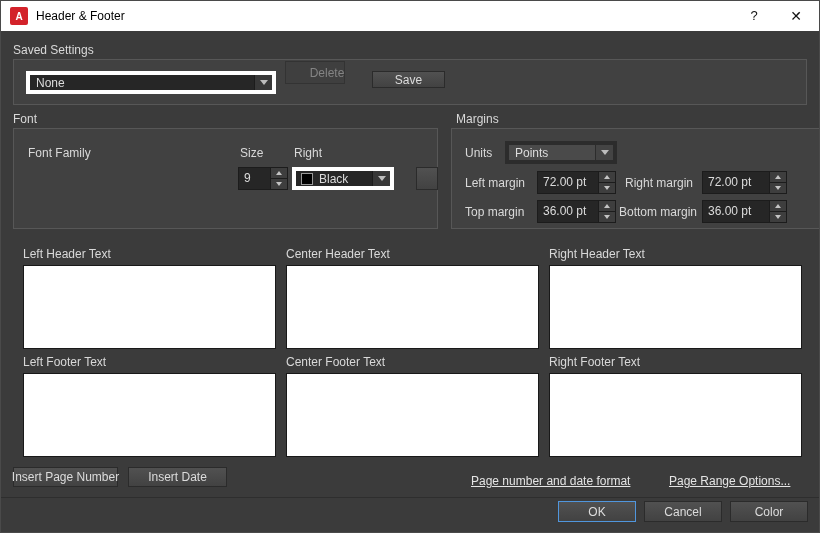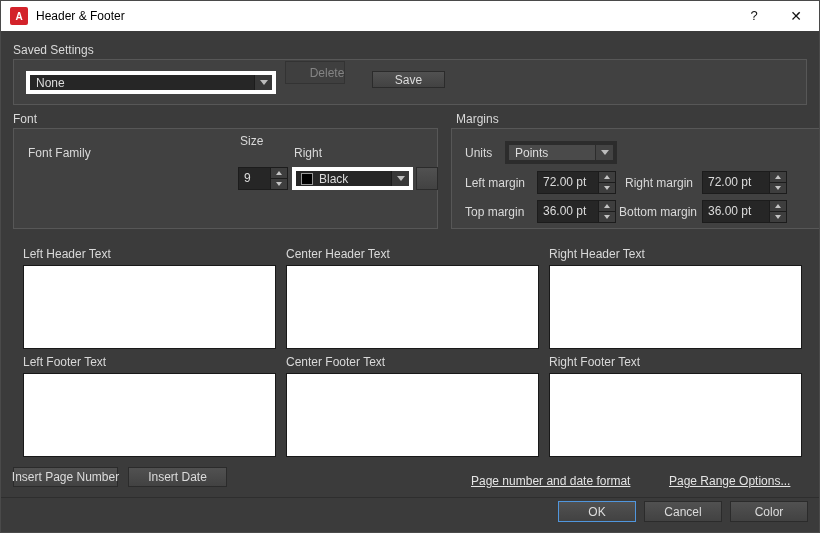--- a/index.html
+++ b/index.html
@@ -91,37 +91,37 @@
           <span class="tri-down"></span>
         </span>
     </div>
     <div class="btn disabled" style="left:271px; top:1px; width:60px; height:23px;padding-left:24px;">Delete</div>
     <div class="btn" style="left:358px; top:11px; width:73px; height:17px;">Save</div>
   </div>
 
   <div class="label" style="left:12px; top:111px;">Font</div>
   <div class="groupbox" style="left:12px; top:127px; width:425px; height:101px;">
     <div class="label" style="left:14px; top:17px;">Font Family</div>
-    <div class="label" style="left:226px; top:5px;">Size</div>
+    <div class="label" style="left:226px; top:17px;">Size</div>
     <div class="label" style="left:280px; top:17px;">Right</div>
 
 
     <div class="spinner" style="left:224px; top:38px; width:50px; height:23px;">
       <span class="sp-value">9</span>
       <span class="sp-arrows">
         <span class="sp-up">
             <span class="tri-up-s"></span>
           </span>
         <span class="sp-down">
             <span class="tri-down-s"></span>
           </span>
       </span>
     </div>
 
-    <div class="dropdown" style="left:278px; top:38px; width:121px; height:23px;">
+    <div class="dropdown" style="left:278px; top:38px; width:102px; height:23px;">
       <span class="swatch" style="background-color: rgb(0, 0, 0);"></span>
       <span class="dd-text">Black</span>
       <span class="dd-arrow-box">
           <span class="tri-down"></span>
         </span>
     </div>
 
     <div class="btn" style="left:402px; top:38px; width:22px; height:23px;"></div>
   </div>
 

